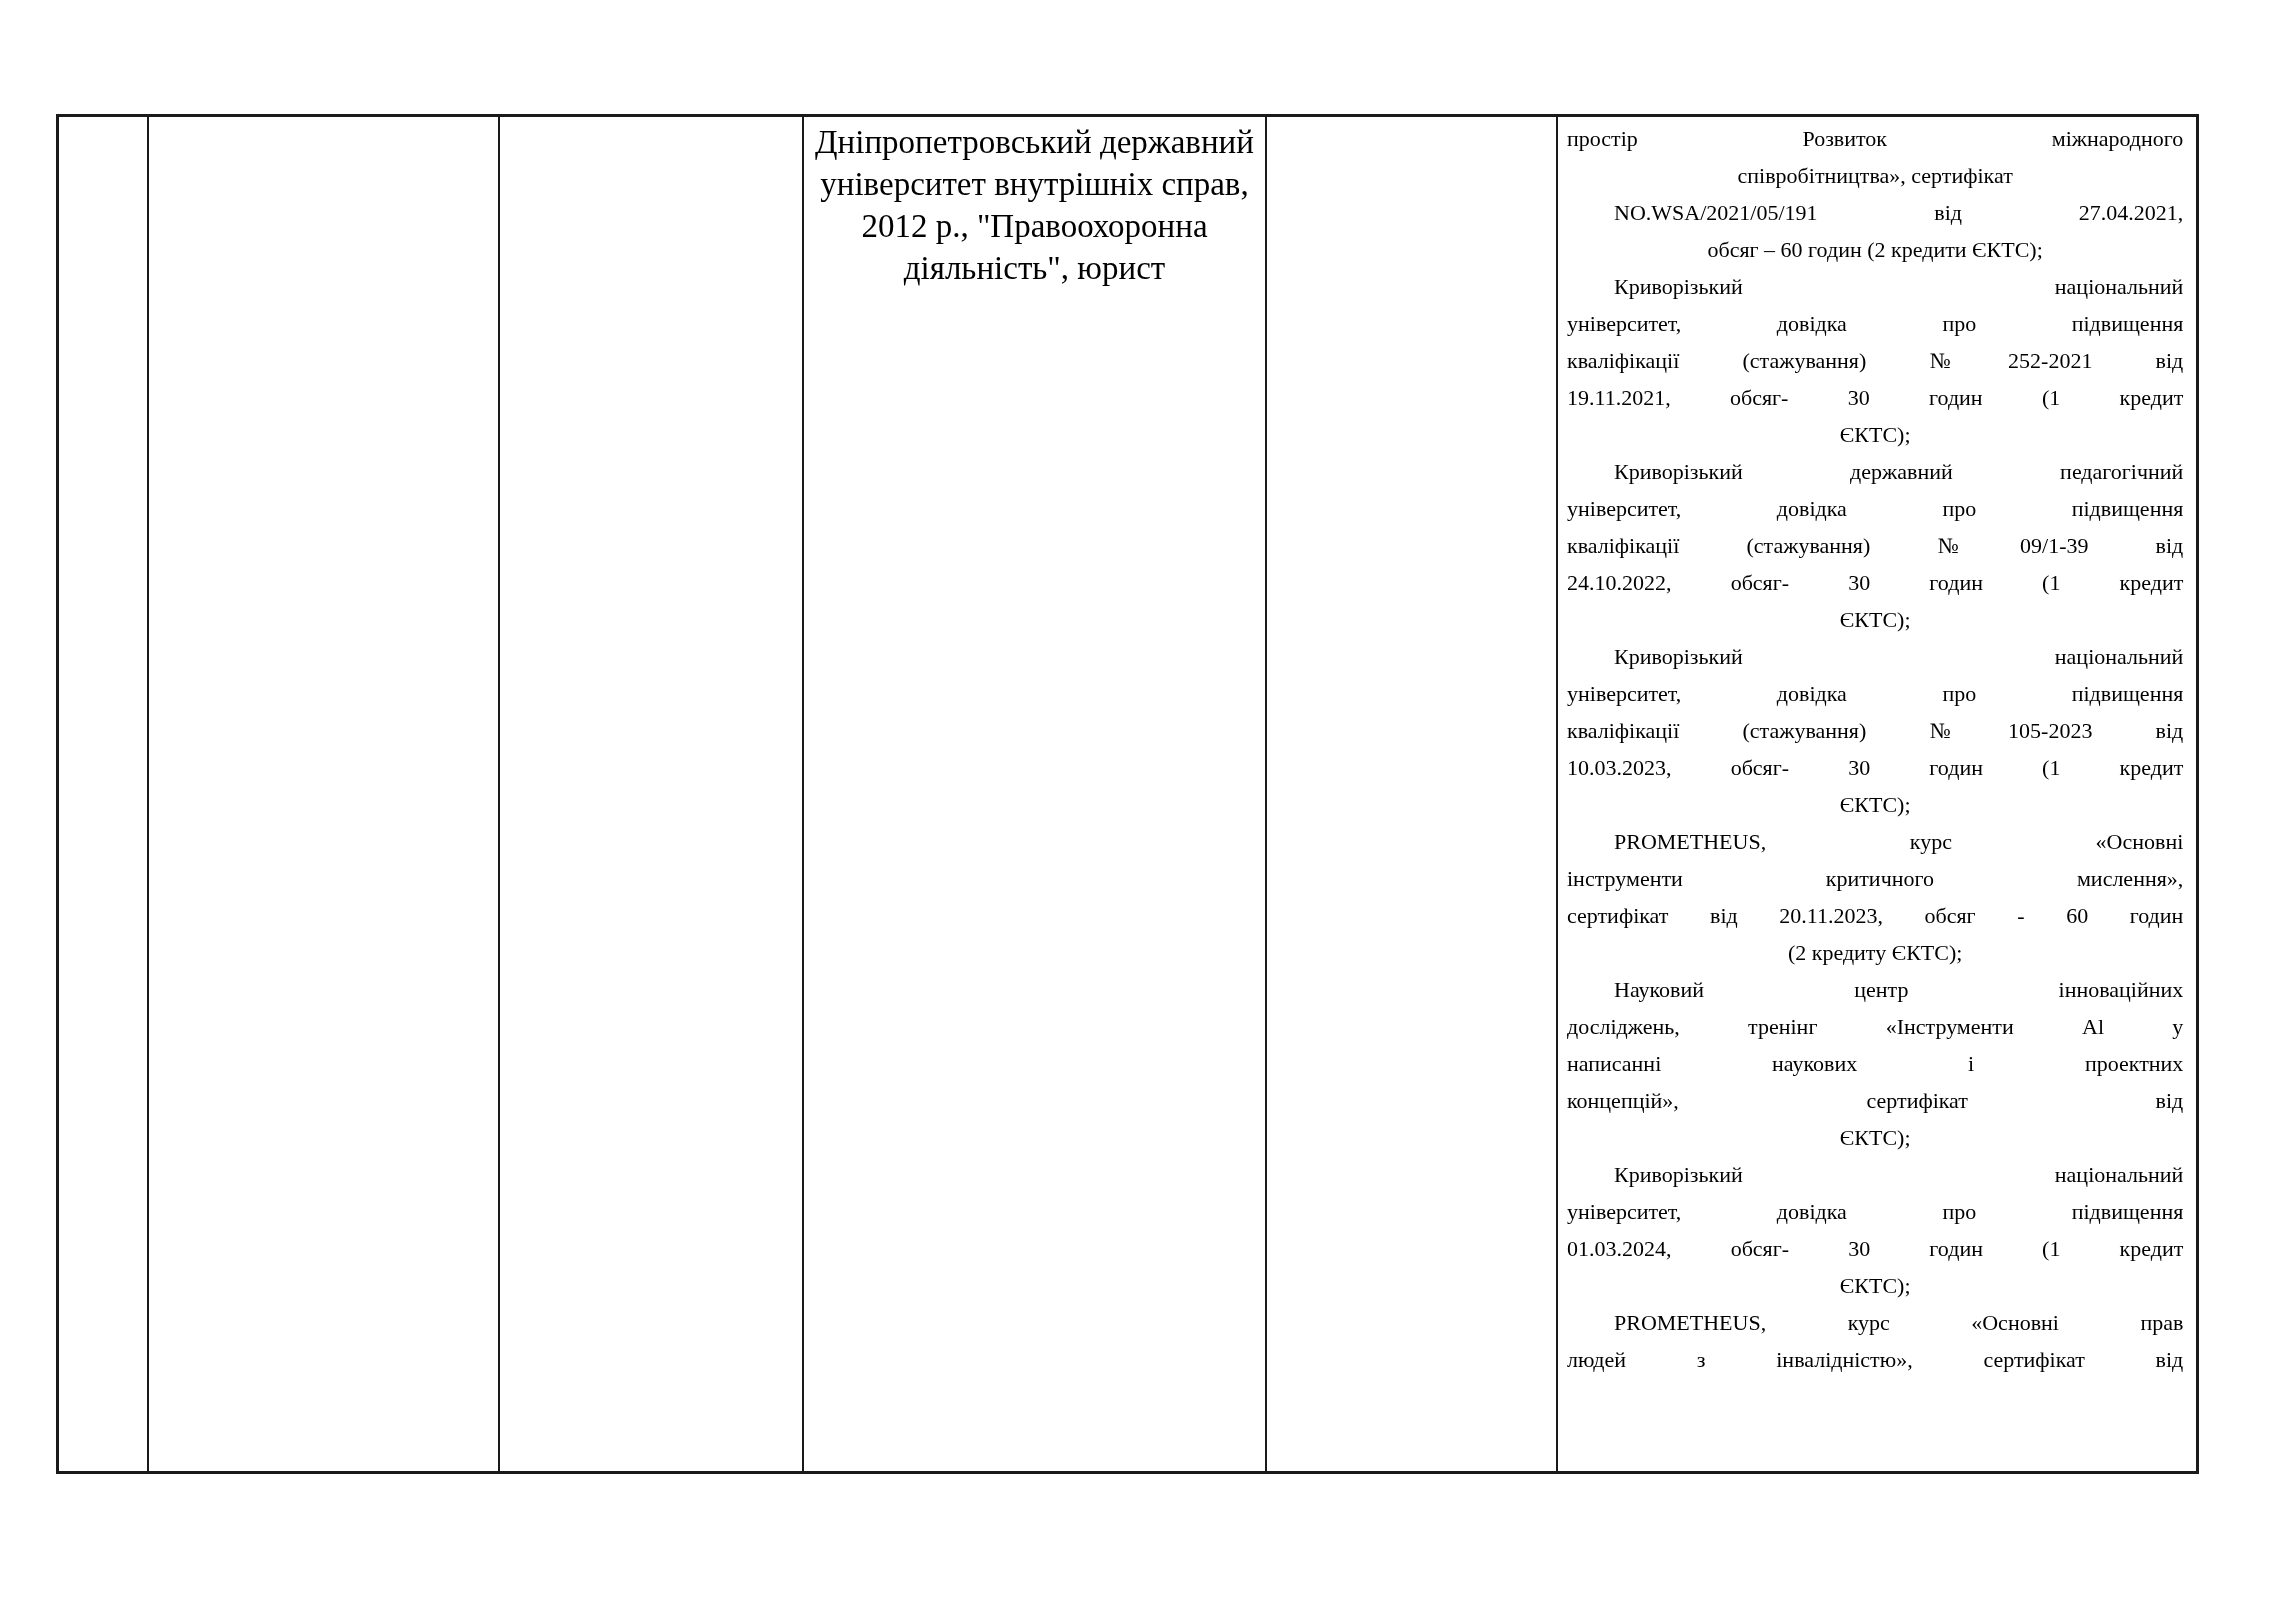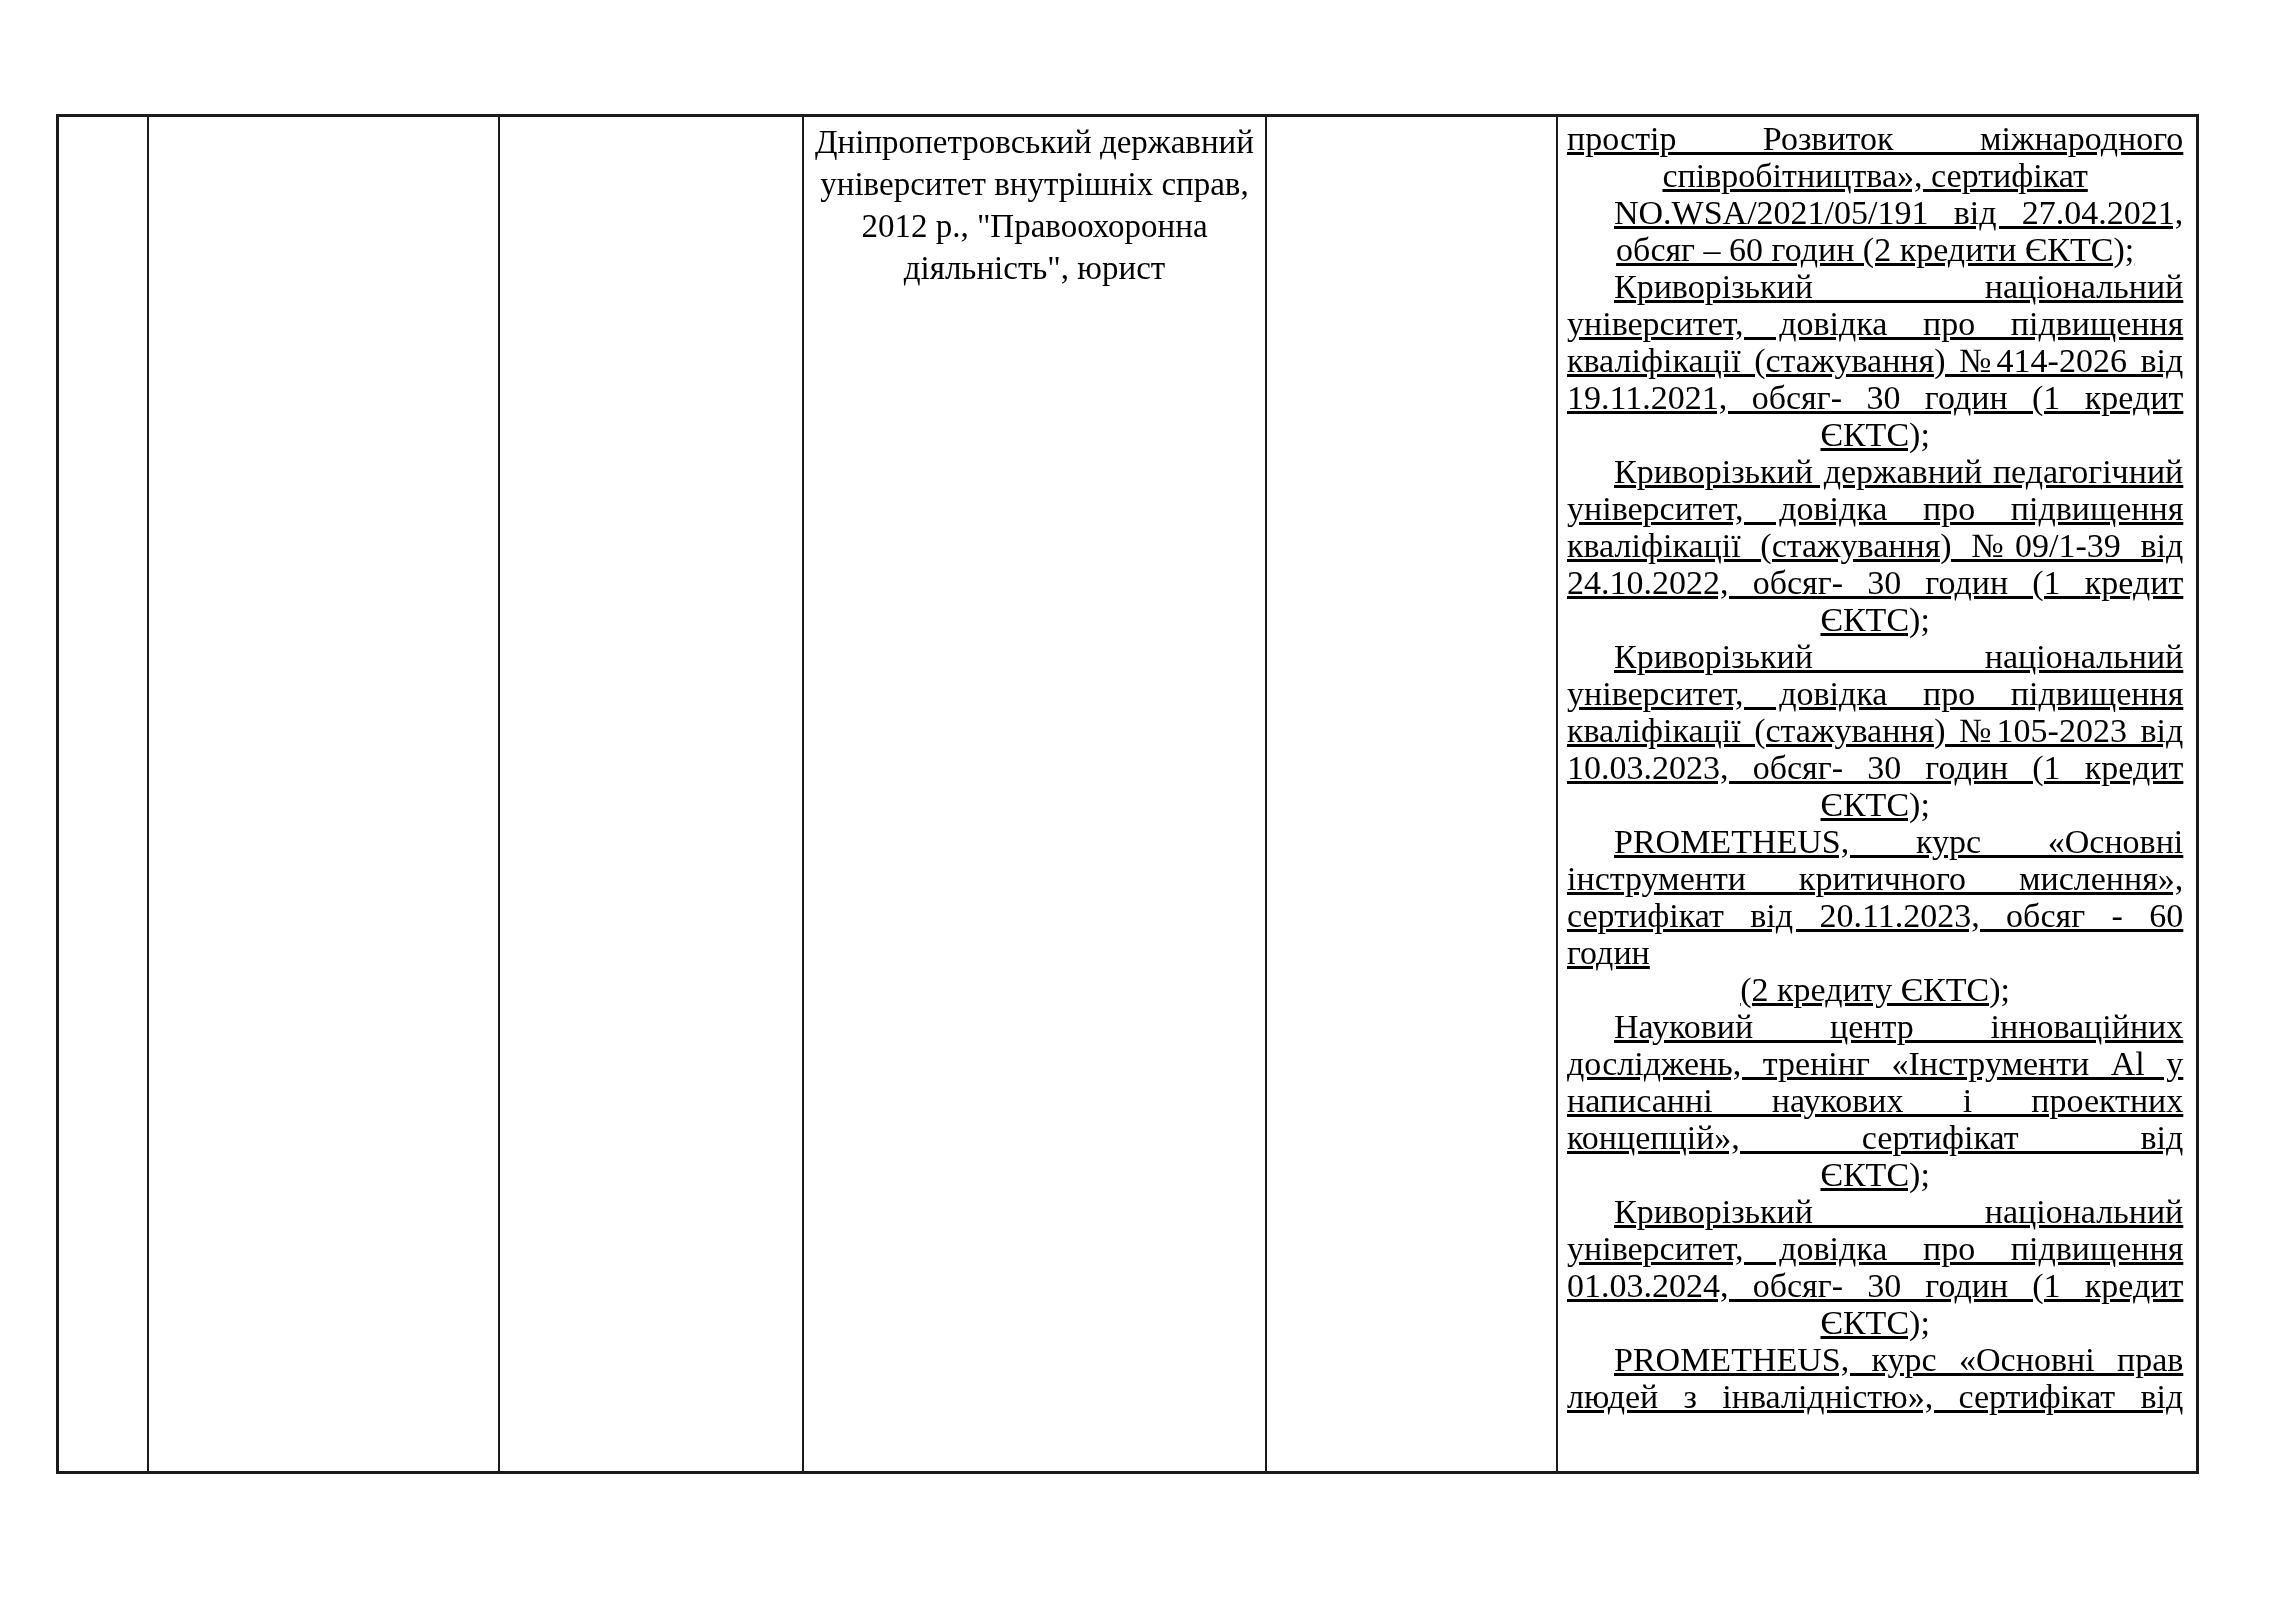--- a/index.html
+++ b/index.html
@@ -52,24 +52,23 @@
   .edu-text {
     padding: 3.6px 7.2px 0 7.2px;
     font-size: 33px;
     line-height: 42px;
     text-align: center;
   }
 
   
   .qual-text {
     padding: 2.7px 10.7px 0 9px;
-    font-size: 34px;
+    font-size: 22px;
     line-height: 37px;
     text-align: left;
-    text-decoration: underline;
   }
   .q-line { text-align: center; }
   .q-line.jl {
     text-align: justify;
     text-align-last: justify;
   }
   .q-line.ind { text-indent: 47px; }
 </style>
 </head>
 <body>
@@ -89,21 +88,21 @@
     </div>
     <div class="col c5"></div>
     <div class="col c6">
       <div class="qual-text">
           <div class="q-line jl">простір Розвиток міжнародного</div>
           <div class="q-line">співробітництва», сертифікат</div>
           <div class="q-line jl ind">NO.WSA/2021/05/191 від 27.04.2021,</div>
           <div class="q-line">обсяг – 60 годин (2 кредити ЄКТС);</div>
           <div class="q-line jl ind">Криворізький національний</div>
           <div class="q-line jl">університет, довідка про підвищення</div>
-          <div class="q-line jl">кваліфікації (стажування) №414-2026 від</div>
+          <div class="q-line jl">кваліфікації (стажування) №252-2021 від</div>
           <div class="q-line jl">19.11.2021, обсяг- 30 годин (1 кредит</div>
           <div class="q-line">ЄКТС);</div>
           <div class="q-line jl ind">Криворізький державний педагогічний</div>
           <div class="q-line jl">університет, довідка про підвищення</div>
           <div class="q-line jl">кваліфікації (стажування) №09/1-39 від</div>
           <div class="q-line jl">24.10.2022, обсяг- 30 годин (1 кредит</div>
           <div class="q-line">ЄКТС);</div>
           <div class="q-line jl ind">Криворізький національний</div>
           <div class="q-line jl">університет, довідка про підвищення</div>
           <div class="q-line jl">кваліфікації (стажування) №105-2023 від</div>

